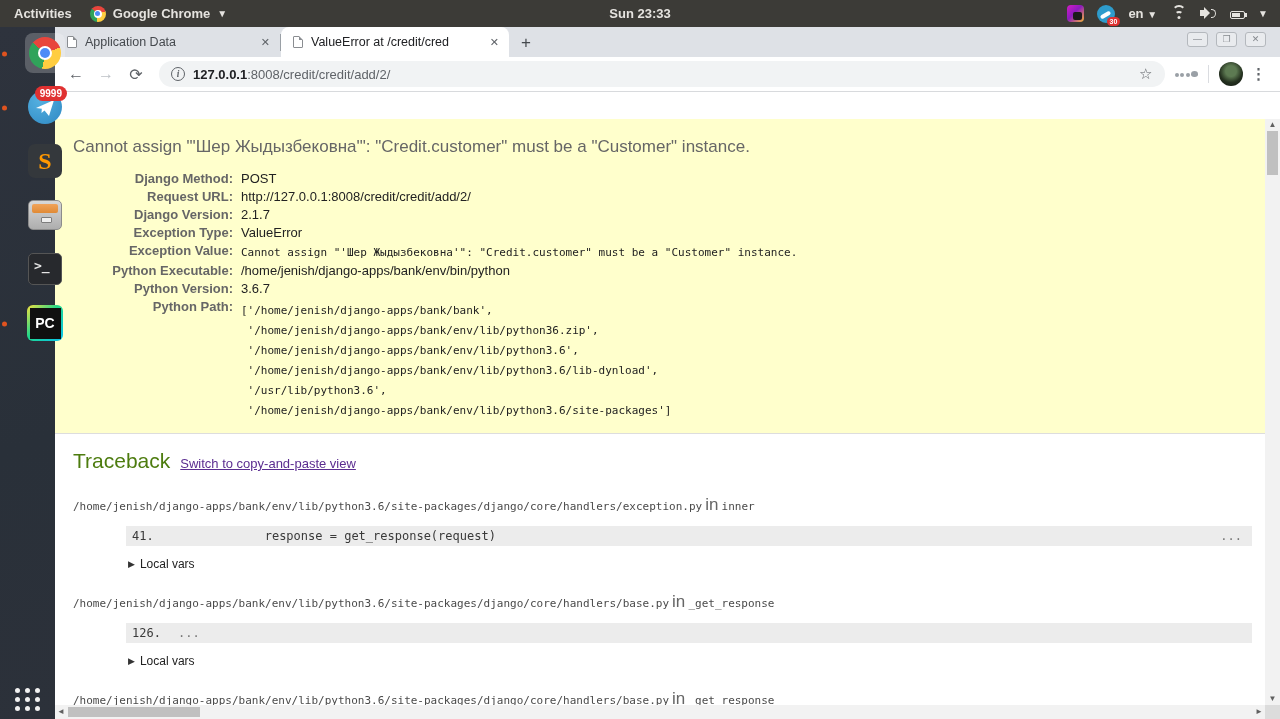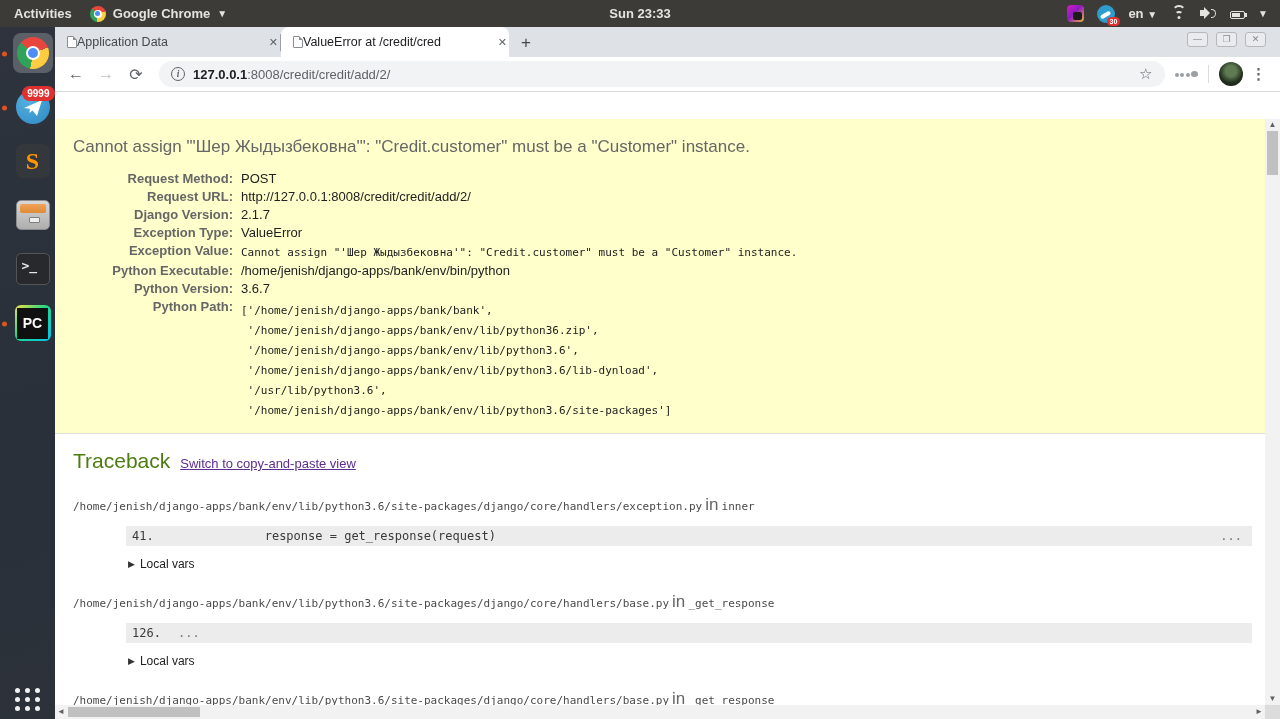--- a/index.html
+++ b/index.html
@@ -40,21 +40,21 @@
     border-top:6px solid transparent; border-bottom:6px solid transparent; }
   .vol .arc { position:absolute; left:11px; top:3px; width:5px; height:9px;
     border:1.5px solid #e5e3df; border-left:0; border-radius:0 6px 6px 0; }
   .batt { width:15px; height:8px; border:1px solid #e5e3df; border-radius:2px; position:relative; margin-top:3px; }
   .batt::before { content:""; position:absolute; inset:1px; right:4px; background:#e5e3df; }
   .batt::after { content:""; position:absolute; right:-3px; top:1px; width:2px; height:4px; background:#e5e3df; }
 
   
   .dock { position:absolute; top:27px; left:0; width:55px; bottom:0;
     background:linear-gradient(160deg,#2e333d 0%, #293039 60%, #2c313a 100%); z-index:20; }
-  .dock-item { position:relative; width:65px; height:54px; display:flex; align-items:center; justify-content:center; }
+  .dock-item { position:relative; width:65px; height:54px; display:flex; align-items:center; justify-content:flex-end; }
   .dock-item .frame { width:40px; height:40px; display:flex; align-items:center; justify-content:center; border-radius:8px; }
   .dock-item.active .frame { background:rgba(255,255,255,.22); }
   .run-dot { position:absolute; left:2px; top:50%; transform:translateY(-50%);
     width:5px; height:5px; border-radius:50%; background:#e0531f; }
   .ic-chrome { width:32px; height:32px; border-radius:50%; position:relative;
     background:conic-gradient(from -50deg, #e8453c 0 120deg, #ffcd40 120deg 240deg, #30a35a 240deg 360deg); }
   .ic-chrome::before { content:""; position:absolute; inset:9px; background:#fff; border-radius:50%; }
   .ic-chrome::after { content:""; position:absolute; inset:11px; background:#4e8cf7; border-radius:50%; }
   .ic-telegram { width:34px; height:34px; border-radius:50%;
     background:radial-gradient(circle at 35% 30%, #54b0e0, #2f89c4); position:relative; }
@@ -77,21 +77,21 @@
     background:linear-gradient(135deg,#f7e13e, #21d789 45%, #07c3f2); }
   .ic-pycharm .inner { width:100%; height:100%; background:#101010; color:#fff; font-weight:bold;
     font-size:14px; display:flex; align-items:center; justify-content:center; }
   .show-apps { position:absolute; bottom:8px; left:50%; transform:translateX(-50%);
     display:grid; grid-template-columns:repeat(3,6px); grid-gap:4px; }
   .show-apps i { width:5px; height:5px; border-radius:50%; background:#f2f2f2; }
 
   
   .browser { position:absolute; left:55px; top:27px; right:0; bottom:0; background:#fff; }
   .tabstrip { height:30px; background:#dee1e6; display:flex; align-items:flex-end; position:relative; }
-  .tab { display:flex; align-items:center; height:30px; padding:0 2px 0 12px; font-size:12.5px; }
+  .tab { display:flex; align-items:center; gap:8px; height:30px; padding:0 10px 0 12px; font-size:12.5px; }
   .tab.inactive { color:#45494e; width:225px; }
   .tab.active { background:#fff; border-radius:8px 8px 0 0; color:#202124; width:228px; }
   .tab .title { flex:1; white-space:nowrap; overflow:hidden; }
   .tab.active .title { -webkit-mask-image:linear-gradient(90deg,#000 85%,transparent); }
   .doc-ico { width:10px; height:12px; border:1px solid #8a8d91; border-radius:1px; position:relative; background:#fff; flex:0 0 auto; }
   .doc-ico::before { content:""; position:absolute; right:-1px; top:-1px; border-style:solid;
     border-width:0 4px 4px 0; border-color:transparent #dee1e6 #8a8d91 transparent; }
   .tab.active .doc-ico::before { border-color:transparent #fff #8a8d91 transparent; }
   .tab-close { color:#5f6368; font-size:11px; cursor:pointer; }
   .tab-sep { width:1px; height:17px; background:#9aa0a6; margin-bottom:6px; }
@@ -295,21 +295,21 @@
       <span class="tb-sep"></span>
       <span class="avatar"></span>
       <span class="kebab">⋮</span>
     </div>
 
     <div class="content">
       <div class="summary">
         <h2>Cannot assign "'Шер Жыдызбековна'": "Credit.customer" must be a "Customer" instance.</h2>
         <div class="meta">
           <div class="meta-row">
-              <span class="meta-label">Request Method:</span>
+              <span class="meta-label">Django Method:</span>
               <span class="meta-value">POST</span>
             </div>
           <div class="meta-row">
               <span class="meta-label">Request URL:</span>
               <span class="meta-value">http://127.0.0.1:8008/credit/credit/add/2/</span>
             </div>
           <div class="meta-row">
               <span class="meta-label">Django Version:</span>
               <span class="meta-value">2.1.7</span>
             </div>

